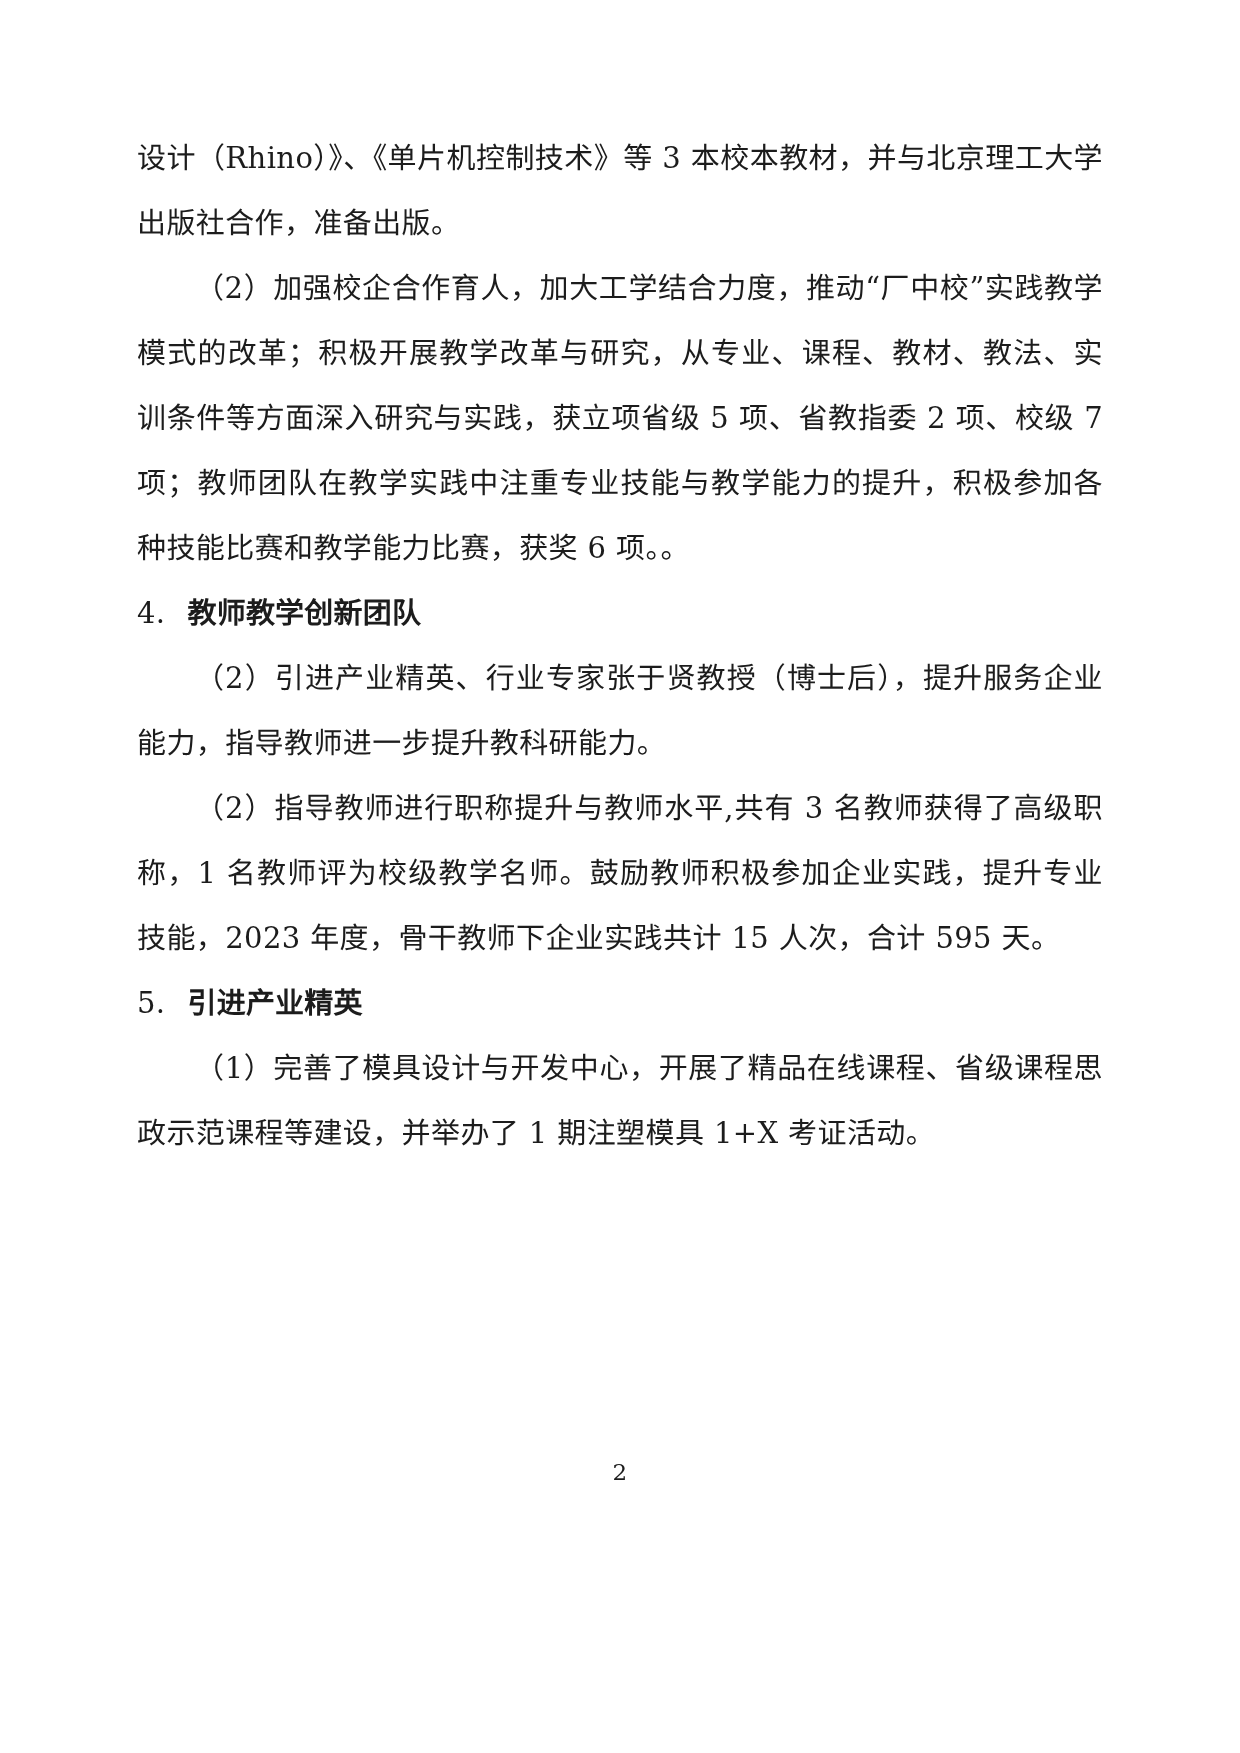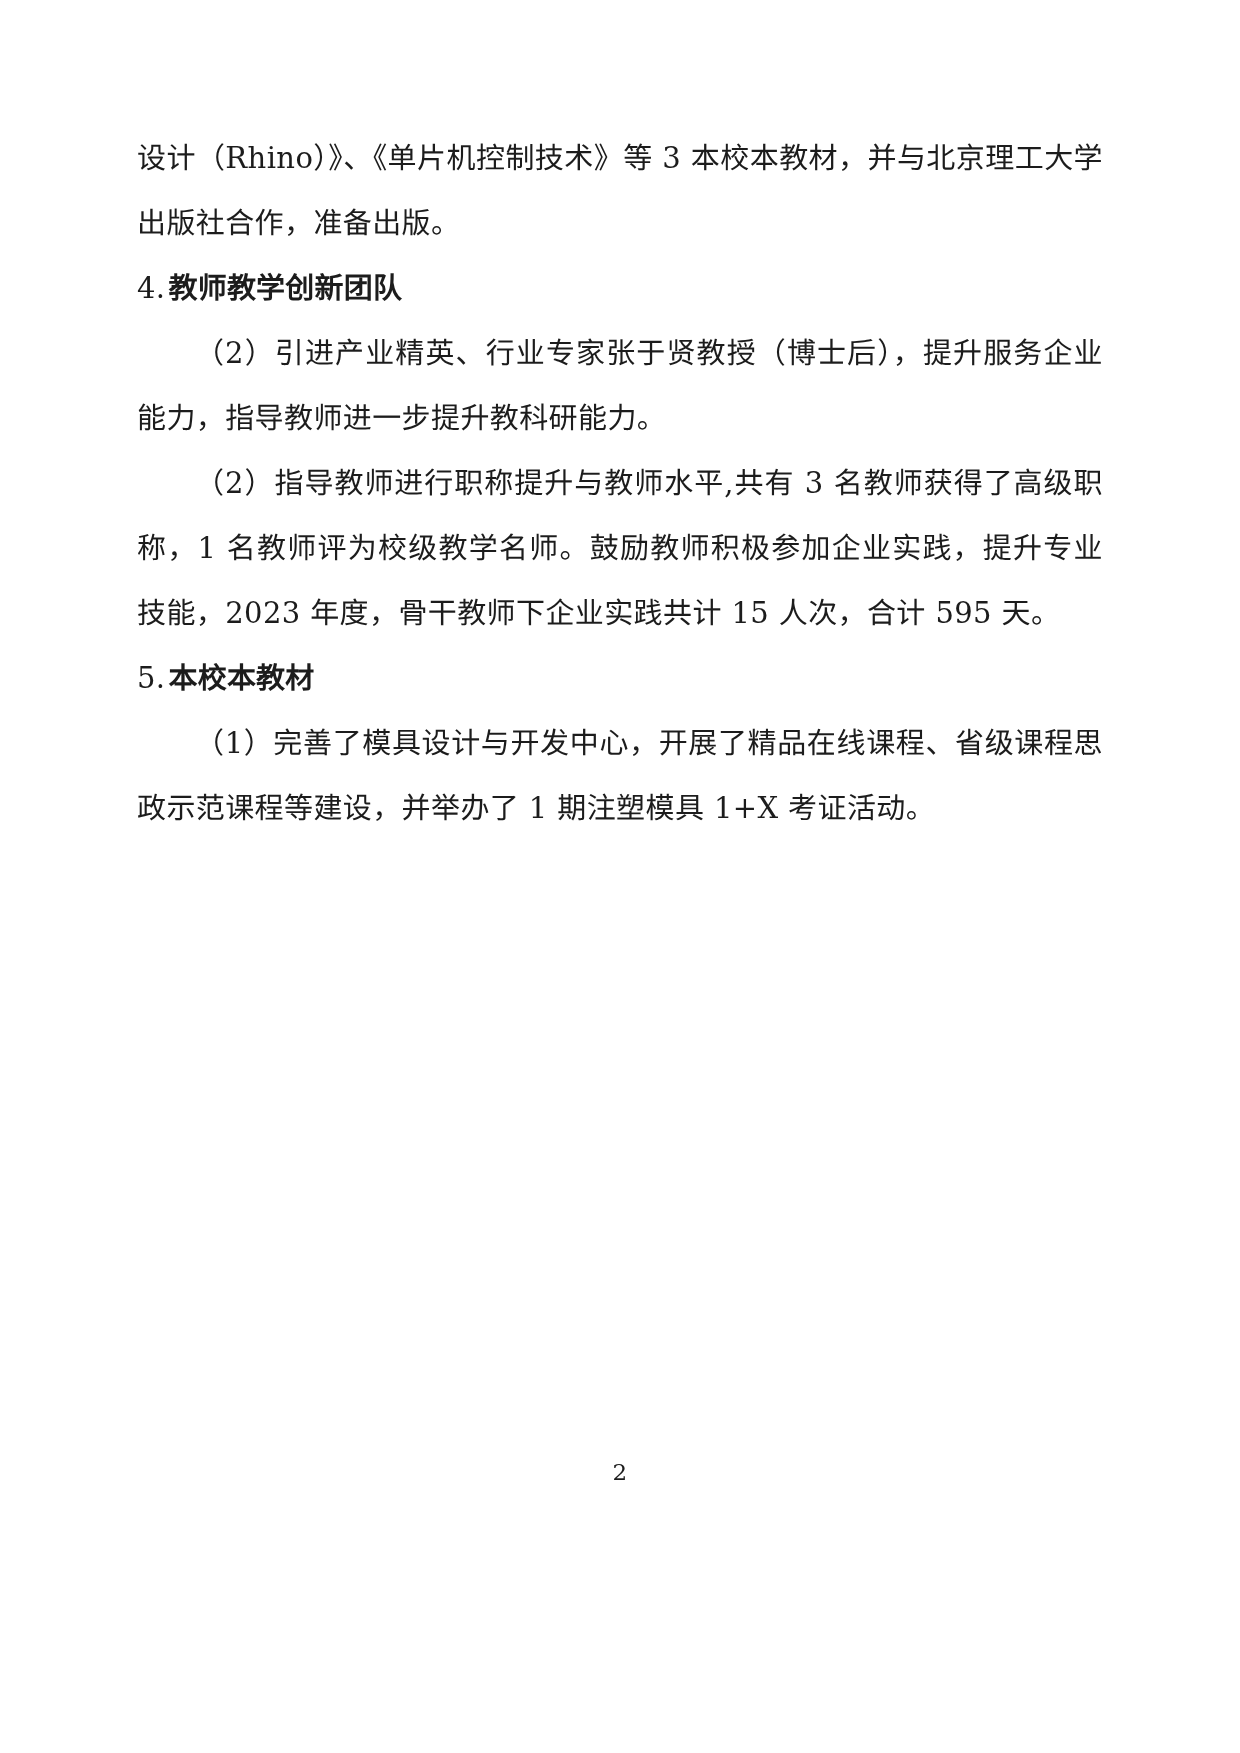--- a/index.html
+++ b/index.html
@@ -32,21 +32,21 @@
       text-indent: 58px;
     }
     .heading {
       text-align: left;
     }
     .heading .h-num {
       font-weight: normal;
     }
     .heading .h-title {
       font-weight: bold;
-      margin-left: 3px;
+      margin-left: 22px;
       font-family: "DejaVu Sans", "Liberation Sans", sans-serif;
       letter-spacing: 0.2px;
     }
     .page-footer {
       position: absolute;
       left: 0;
       right: 0;
       bottom: 70px;
       text-align: center;
       font-size: 23px;
@@ -54,32 +54,33 @@
       line-height: 1;
     }
   </style>
 </head>
 <body>
 
 <main class="page">
 
   <p class="block">设计（Rhino）》、《单片机控制技术》等 3 本校本教材，并与北京理工大学出版社合作，准备出版。</p>
 
+  <p class="block indent">（2）加强校企合作育人，加大工学结合力度，推动“厂中校”实践教学模式的改革；积极开展教学改革与研究，从专业、课程、教材、教法、实训条件等方面深入研究与实践，获立项省级 5 项、省教指委 2 项、校级 7 项；教师团队在教学实践中注重专业技能与教学能力的提升，积极参加各种技能比赛和教学能力比赛，获奖 6 项。。</p>
 
   <p class="block heading">
     <span class="h-num">4.</span><span class="h-title">教师教学创新团队</span>
   </p>
 
   <p class="block indent">（2）引进产业精英、行业专家张于贤教授（博士后），提升服务企业能力，指导教师进一步提升教科研能力。</p>
 
   <p class="block indent">（2）指导教师进行职称提升与教师水平,共有 3 名教师获得了高级职称，1 名教师评为校级教学名师。鼓励教师积极参加企业实践，提升专业技能，2023 年度，骨干教师下企业实践共计 15 人次，合计 595 天。</p>
 
 
   <p class="block heading">
-    <span class="h-num">5.</span><span class="h-title">本校本教材</span>
+    <span class="h-num">5.</span><span class="h-title">引进产业精英</span>
   </p>
 
   <p class="block indent">（1）完善了模具设计与开发中心，开展了精品在线课程、省级课程思政示范课程等建设，并举办了 1 期注塑模具 1+X 考证活动。</p>
 
 
 
   <footer class="page-footer">
     <span>2</span>
   </footer>
 

